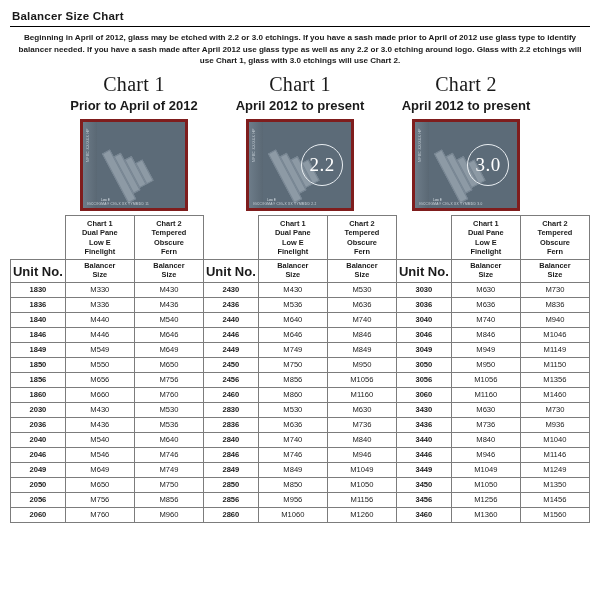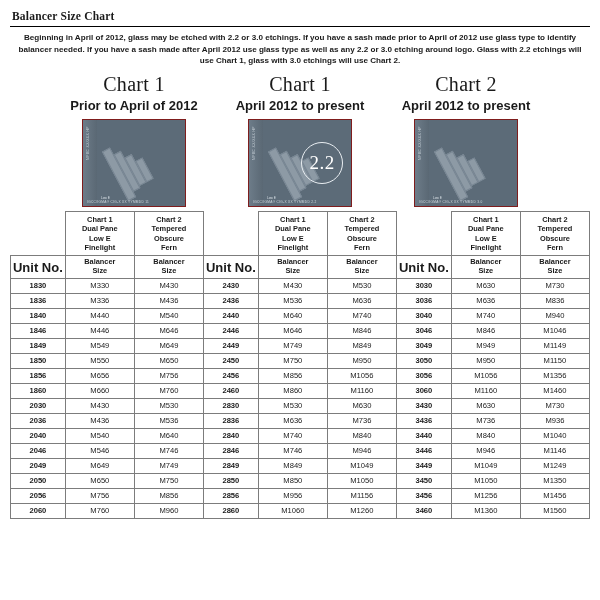--- a/index.html
+++ b/index.html
@@ -19,21 +19,20 @@
     height: 600px;
     box-sizing: border-box;
     padding: 8px 10px 0 10px;
     position: relative;
   }
   .title {
     font-size: 11.5px;
     font-weight: bold;
     letter-spacing: 0.2px;
     margin: 2px 0 4px 2px;
-    font-family: Liberation Serif, serif;
   }
   .rule {
     border-top: 1px solid #000;
     margin: 0 0 5px 0;
   }
   .intro {
     font-size: 8.1px;
     font-weight: bold;
     line-height: 1.45;
     margin: 0 2px 6px 2px;
@@ -62,21 +61,21 @@
     font-weight: bold;
     margin-bottom: 6px;
   }
   .photo {
     width: 102px;
     height: 86px;
     margin: 0 auto;
     background: #5c6b78;
     position: relative;
     overflow: hidden;
-    border: 1px solid #7f1d1d;
+    border: 3px solid #7f1d1d;
   }
   .photo .glass-edge {
     position: absolute;
     left: 0; top: 0; bottom: 0;
     width: 14px;
     background: linear-gradient(to right, #6d7c89, #5a6874);
   }
   .photo .vtext {
     position: absolute;
     left: 3px;
@@ -225,20 +224,21 @@
       <div class="chart-sub">April 2012 to present</div>
       <div class="photo">
         <div class="glass-edge"></div>
         <div class="vtext">MFBC XX/XXX HP</div>
         <div class="hardware">
           <span style="left:4px;top:0;width:7px;height:54px;"></span>
           <span style="left:13px;top:8px;width:6px;height:40px;"></span>
           <span style="left:21px;top:16px;width:6px;height:30px;"></span>
           <span style="left:29px;top:24px;width:6px;height:22px;"></span>
         </div>
+        <div class="badge">3.0</div>
         <div class="ltext">Low E</div>
         <div class="btext">IGCC/IGMA® CIG-X XX YYMMDD 3.0</div>
       </div>
     </div>
 
   </div>
 
   <table class="data">
     <colgroup>
       <col class="unitcol">

